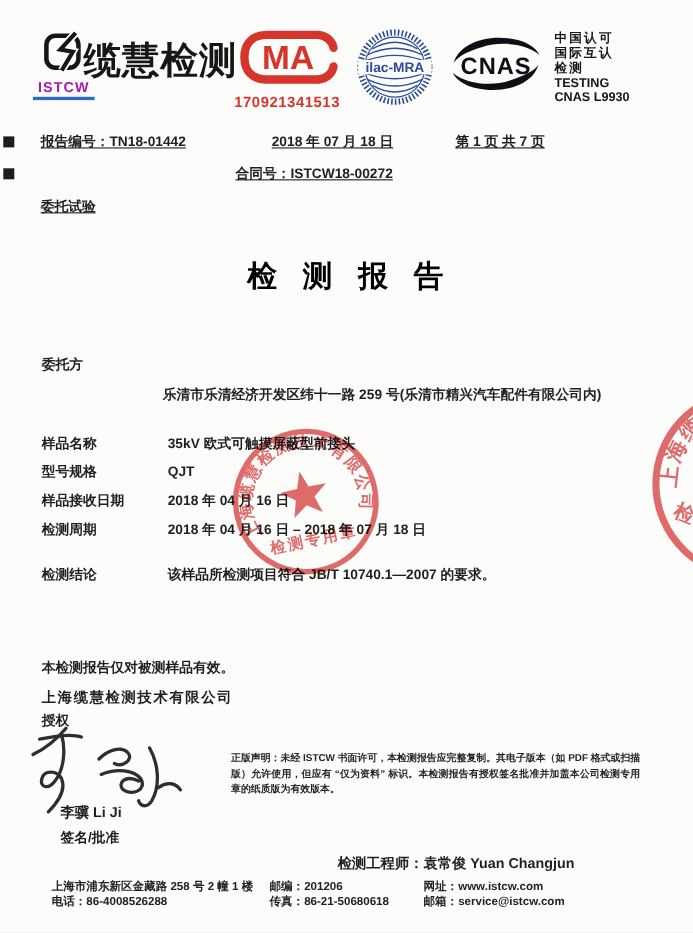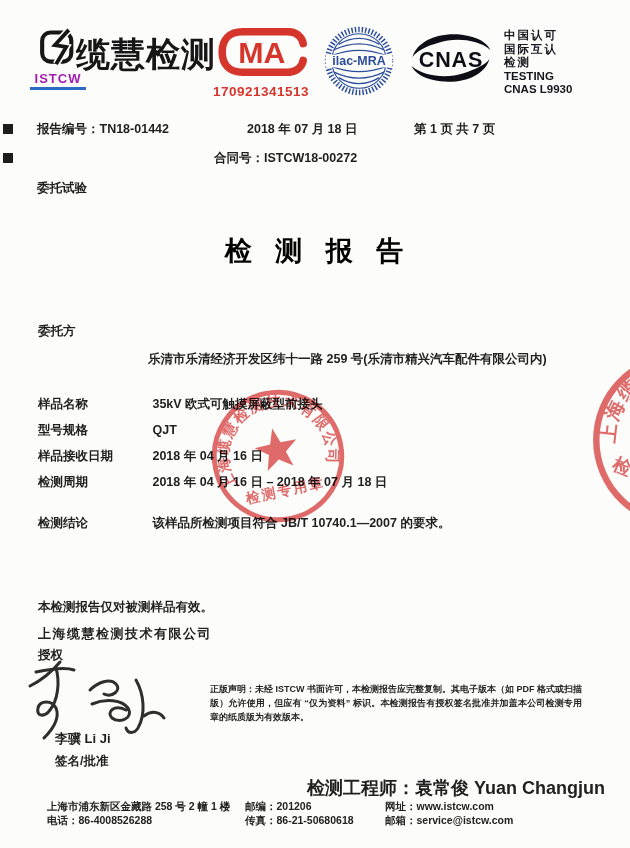--- a/index.html
+++ b/index.html
@@ -16,21 +16,21 @@
   .istcw-tagline{height:3px;width:56px;margin:2px auto 0;background:#2b6bc4;}
   .brand-cn{left:76px;top:32px;font-size:34px;font-weight:900;color:#161616;letter-spacing:1px;}
   .cma{left:209px;top:25px;width:104px;text-align:center;}
   .cma-number{font-size:13.5px;font-weight:800;color:#d6352b;letter-spacing:.5px;margin-top:1px;}
   .ilac{left:322px;top:24px;}
   .cnas{left:408px;top:30px;}
   .accred{left:504px;top:29px;font-size:11.5px;font-weight:700;line-height:13.5px;color:#15151d;}
   .accred .cn{letter-spacing:2px;}
   
   .bullet{width:10px;height:10px;background:#1d1d1d;}
-  .meta{font-size:12.5px;font-weight:700;}
+  .meta{font-size:12.5px;font-weight:700;text-decoration:underline;}
   .title{left:0;right:0;top:233px;text-align:center;font-size:27px;font-weight:800;
          word-spacing:12px;letter-spacing:2px;color:#000000;}
   
   .row-label{display:inline-block;width:110px;font-size:12.5px;font-weight:700;}
   .row-val{font-size:12.5px;font-weight:700;}
   .srow{position:absolute;left:0;white-space:nowrap;}
   
   .stamp{opacity:.85;mix-blend-mode:multiply;z-index:5;}
   
   .disclaimer{font-size:9px;font-weight:700;line-height:1.55;color:#262626;text-align:justify;}
@@ -178,21 +178,21 @@
         <path d="M128 60 C136 54 144 56 148 62"></path>
       </g>
     </svg>
   </div>
 
   <div class="abs" style="left:55px;top:730px;font-size:13px;font-weight:700;">李骥 Li Ji</div>
   <div class="abs row-val" style="left:55px;top:753px;">签名/批准</div>
 
   <div class="abs disclaimer" style="left:210px;top:683px;width:372px;">正版声明：未经 ISTCW 书面许可，本检测报告应完整复制。其电子版本（如 PDF 格式或扫描版）允许使用，但应有 “仅为资料” 标识。本检测报告有授权签名批准并加盖本公司检测专用章的纸质版为有效版本。</div>
 
-  <div class="abs" style="left:307px;top:776px;font-size:18px;font-weight:700;">
+  <div class="abs" style="left:307px;top:776px;font-size:13px;font-weight:700;">
     <span>检测工程师：</span><span>袁常俊 Yuan Changjun</span>
   </div>
 
   <div class="abs contact" style="left:47px;top:799px;">
     <div>上海市浦东新区金藏路 258 号 2 幢 1 楼</div>
     <div>电话：86-4008526288</div>
   </div>
   <div class="abs contact" style="left:245px;top:799px;">
     <div>邮编：201206</div>
     <div>传真：86-21-50680618</div>

